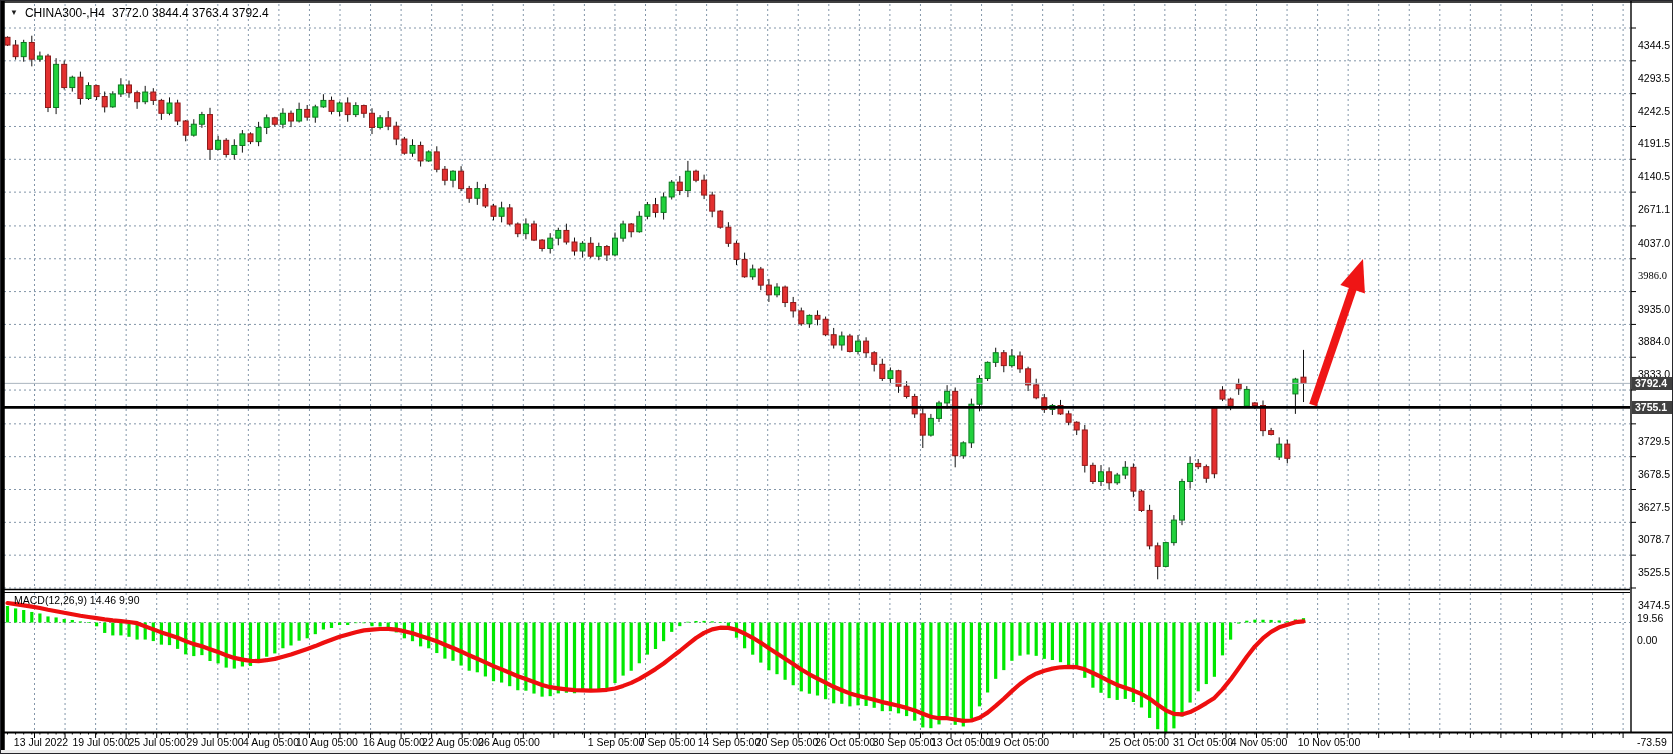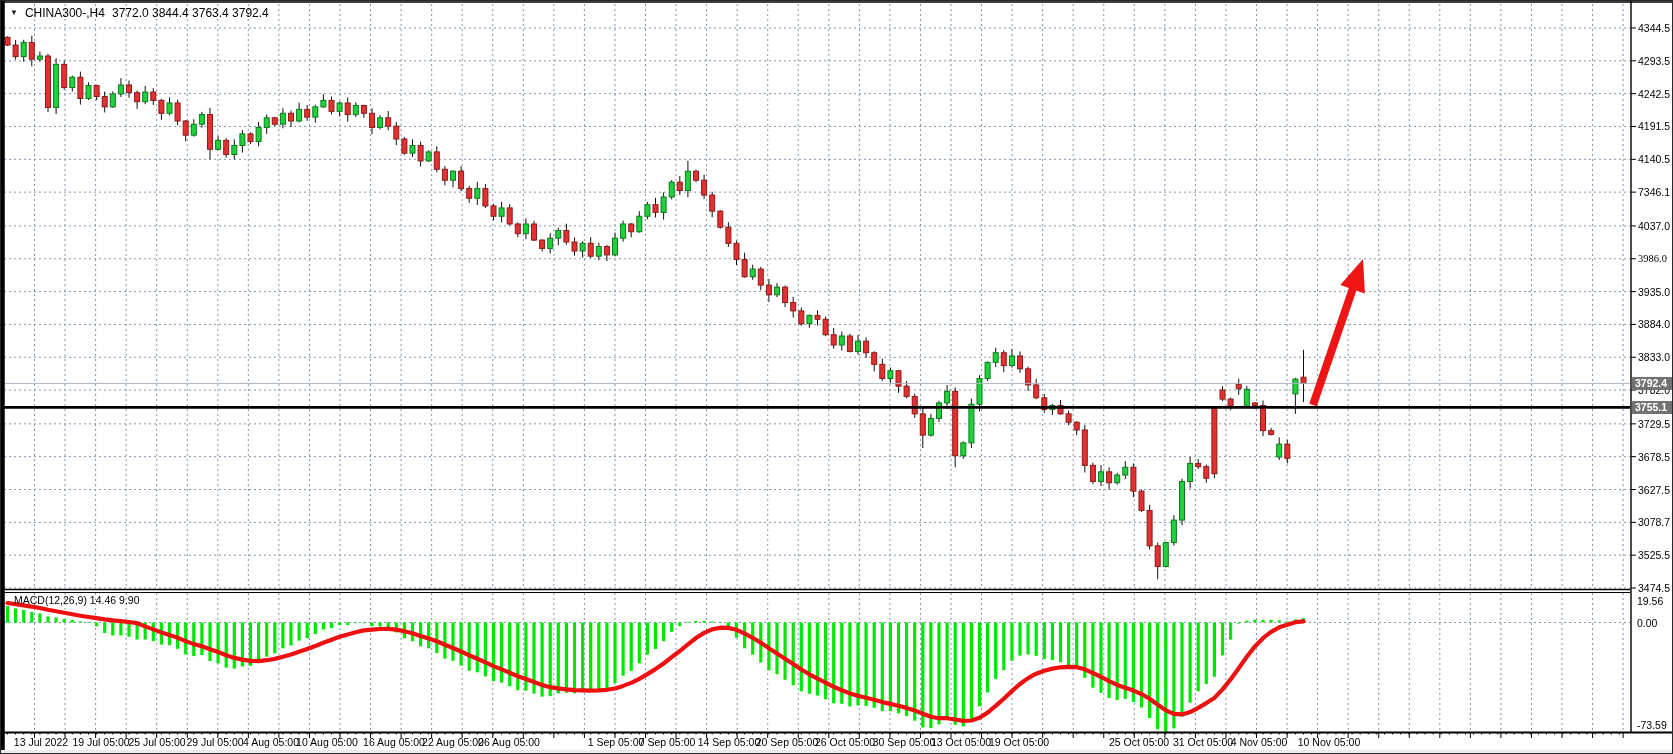--- a/index.html
+++ b/index.html
@@ -4,26 +4,26 @@
 <style>
   html,body{margin:0;padding:0;background:#d7d7d7;}
   .stage{position:relative;width:1673px;height:754px;background:#ffffff;
          font-family:"Liberation Sans",sans-serif;overflow:hidden;
          border:1px solid #26262b;box-sizing:border-box;}
   #chart{position:absolute;left:0;top:0;}
   .title-bar{position:absolute;left:9px;top:4px;height:15px;font-size:12px;color:#000;
              display:flex;align-items:center;gap:7px;z-index:4;white-space:nowrap;}
   .caret{font-size:8px;color:#1c1c1c;line-height:10px;cursor:pointer;}
   .macd-label{position:absolute;left:13px;top:593px;font-size:10.5px;color:#000;z-index:4;}
-  .badge{position:absolute;left:1631px;width:42px;height:13px;background:#737373;color:#fff;
+  .badge{position:absolute;left:1631px;width:42px;height:13px;background:#404040;color:#fff;
          font-size:10.5px;font-weight:700;line-height:13px;padding-left:3px;
          box-sizing:border-box;z-index:6;}
   #badge-current{top:376px;}
   #badge-line{top:400px;}
-  #price-axis{position:absolute;left:1630px;top:0;width:43px;height:731px;z-index:3;cursor:ns-resize;}
+  #price-axis{position:absolute;left:1630px;top:17px;width:43px;height:731px;z-index:3;cursor:ns-resize;}
   #time-axis{position:absolute;left:0;top:731px;width:1673px;height:23px;z-index:3;cursor:ew-resize;}
   .pl{position:absolute;left:7px;font-size:10.5px;color:#000;white-space:nowrap;}
   .ml{position:absolute;left:6px;font-size:10.5px;color:#000;white-space:nowrap;}
   .tl{position:absolute;width:92px;top:4px;font-size:10.5px;color:#000;text-align:center;white-space:nowrap;}
 </style>
 </head>
 <body>
 
 <div class="stage">
   <svg id="chart" width="1673" height="754" xmlns="http://www.w3.org/2000/svg">
@@ -947,21 +947,21 @@
   </div>
 
   <div class="macd-label">MACD(12,26,9) 14.46 9.90</div>
 
   <div id="price-axis">
       <div class="pl" style="top: 21px;">4344.5</div>
       <div class="pl" style="top: 53.827px;">4293.5</div>
       <div class="pl" style="top: 86.654px;">4242.5</div>
       <div class="pl" style="top: 119.481px;">4191.5</div>
       <div class="pl" style="top: 152.308px;">4140.5</div>
-      <div class="pl" style="top: 185.135px;">7346.1</div>
+      <div class="pl" style="top: 185.135px;">2671.1</div>
       <div class="pl" style="top: 218.927px;">4037.0</div>
       <div class="pl" style="top: 251.754px; font-family: Liberation Serif, serif;">3986.0</div>
       <div class="pl" style="top: 284.581px;">3935.0</div>
       <div class="pl" style="top: 317.408px;">3884.0</div>
       <div class="pl" style="top: 350.235px;">3833.0</div>
       <div class="pl" style="top: 383.062px;">3782.0</div>
       <div class="pl" style="top: 416.855px;">3729.5</div>
       <div class="pl" style="top: 449.682px;">3678.5</div>
       <div class="pl" style="top: 482.509px;">3627.5</div>
       <div class="pl" style="top: 515.336px;">3078.7</div>

